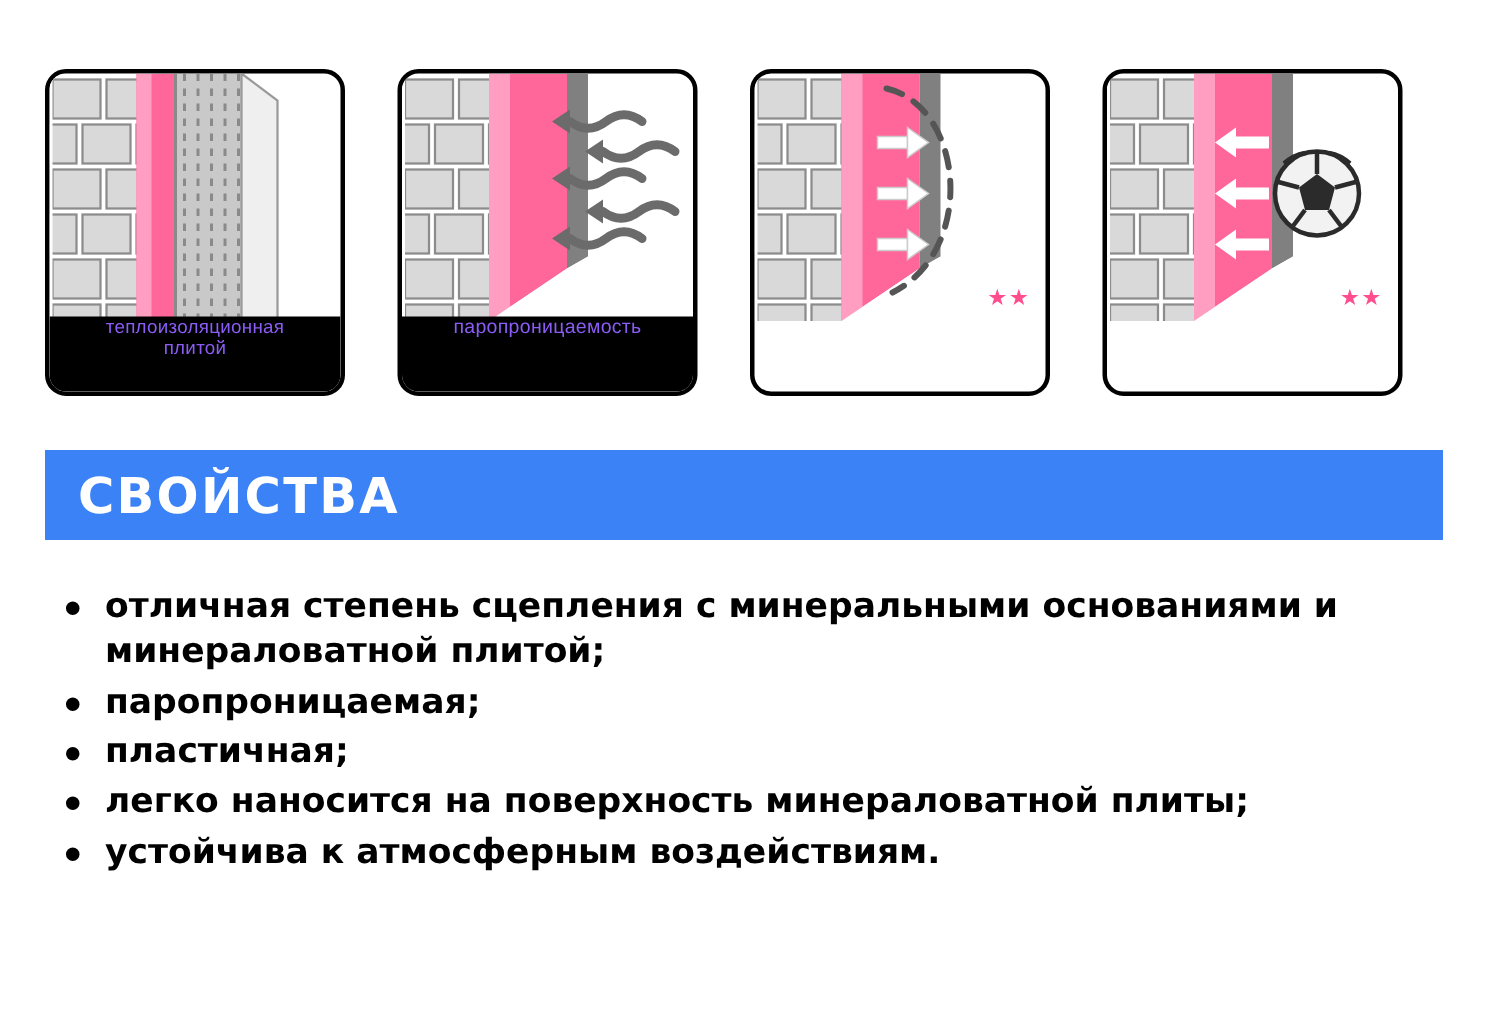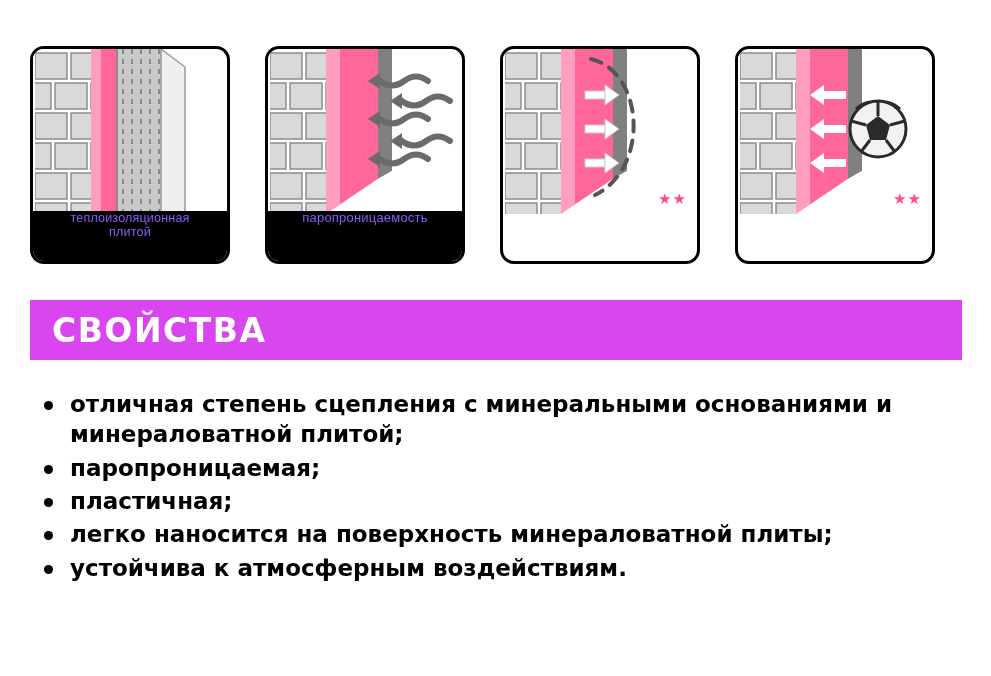--- a/index.html
+++ b/index.html
@@ -78,21 +78,21 @@
   }
 
   
   .properties {
     position: absolute;
     left: 30px;
     top: 300px;
     width: 932px;
   }
   .properties-title-bar {
-    background: #d946ef;
+    background: #3b82f6;
     height: 60px;
     display: flex;
     align-items: center;
     padding-left: 22px;
     box-sizing: border-box;
   }
   .properties-title {
     color: #ffffff;
     font-size: 33px;
     font-weight: bold;

